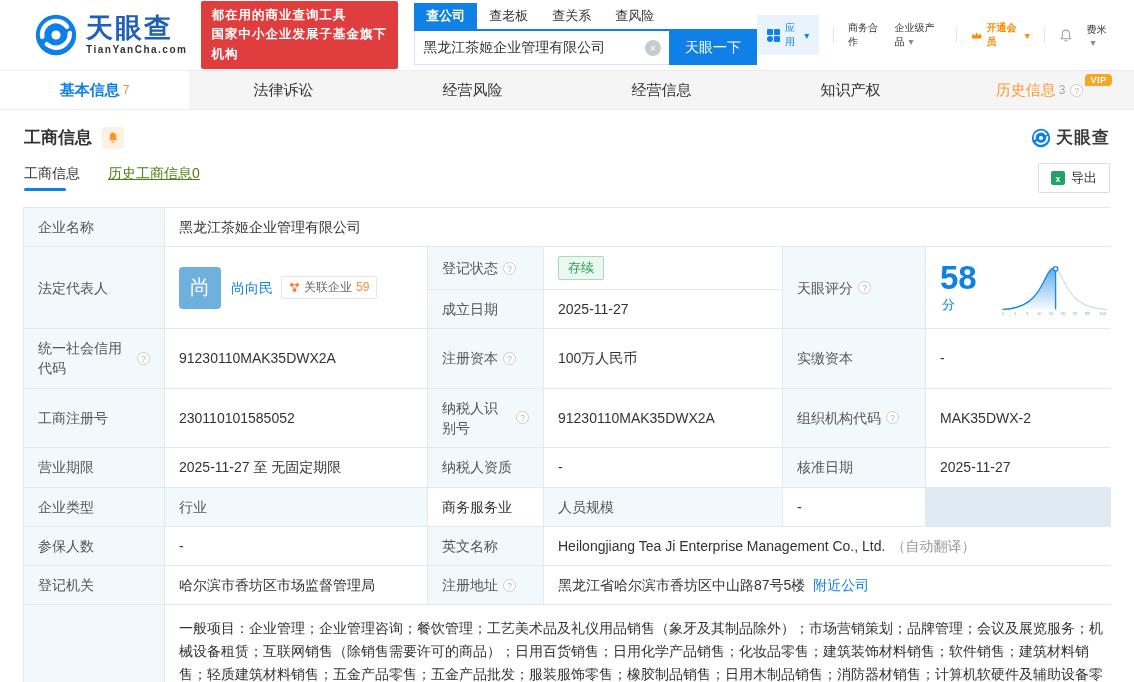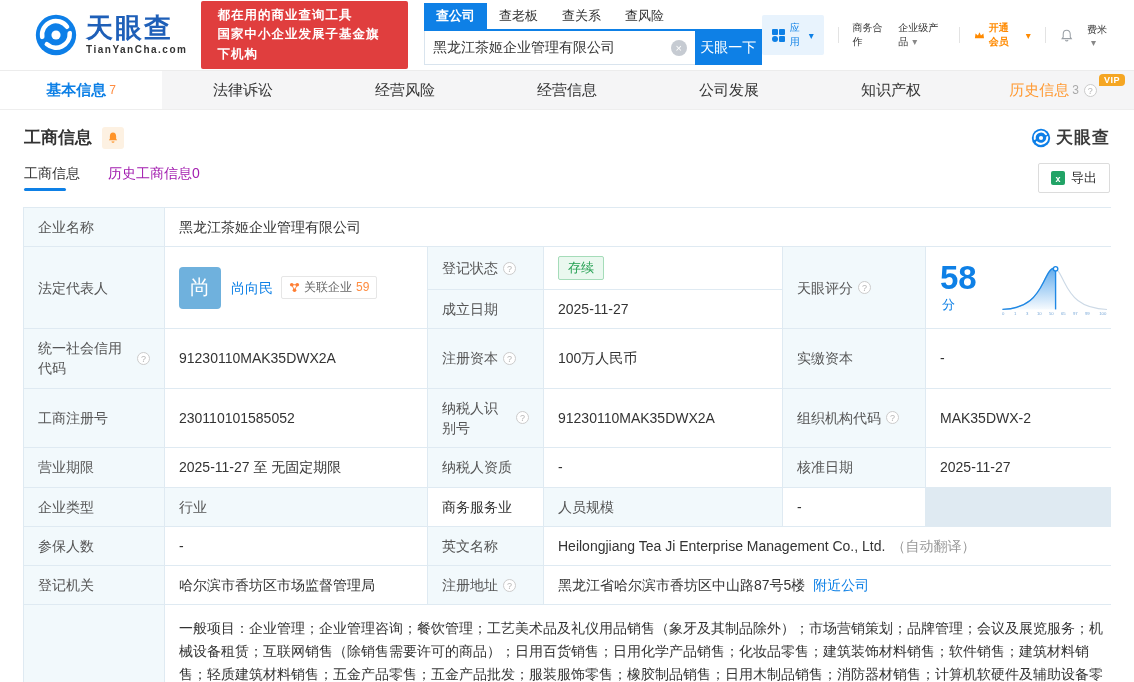--- a/index.html
+++ b/index.html
@@ -11,33 +11,33 @@
        font-family:"Liberation Sans","DejaVu Sans",sans-serif;font-size:14px;color:var(--txt);}
 
   
   .topbar{height:70px;display:flex;align-items:center;padding:0 24px 0 34px;}
   .logo{display:flex;align-items:center;gap:8px;cursor:pointer;}
   .logo-mark{width:44px;height:44px;flex:0 0 auto;}
   .logo-texts{display:flex;flex-direction:column;line-height:1;}
   .logo-title{font-size:27px;font-weight:bold;color:var(--blue-dark);letter-spacing:2px;}
   .logo-domain{font-size:10px;font-weight:bold;color:#333;letter-spacing:1.5px;margin-top:3px;}
   .banner{background:var(--red);color:#fff;font-size:12.5px;font-weight:bold;
-          padding:5px 16px;margin-left:14px;line-height:1.55;letter-spacing:1px;border-radius:2px;}
+          padding:5px 10px;margin-left:14px;line-height:1.55;letter-spacing:1px;border-radius:2px;}
   .search-block{width:392px;margin-left:16px;}
   .search-tabs{display:flex;align-items:flex-end;border-bottom:2px solid var(--blue);height:26px;}
   .search-tab{font-size:13px;color:#333;padding:4px 12px;cursor:pointer;}
   .search-tab.active{background:var(--blue);color:#fff;font-weight:bold;}
   .search-row{display:flex;height:34px;}
   .search-input-wrap{flex:1;display:flex;align-items:center;border:1px solid #d9e4ee;border-top:none;border-right:none;padding:0 8px;}
   .search-input{flex:1;border:none;outline:none;font-size:14px;color:#333;background:transparent;
                 font-family:"Liberation Sans","DejaVu Sans",sans-serif;}
   .clear-btn{width:16px;height:16px;border-radius:50%;background:#c6cbd2;color:#fff;font-size:11px;
              line-height:16px;text-align:center;cursor:pointer;flex:0 0 auto;}
   .clear-btn::after{content:"×";}
-  .search-btn{width:67px;background:var(--blue);color:#fff;border:none;font-size:14px;cursor:pointer;
+  .search-btn{width:88px;background:var(--blue);color:#fff;border:none;font-size:14px;cursor:pointer;
               font-family:inherit;}
   .top-right{margin-left:auto;display:flex;align-items:center;gap:14px;font-size:10px;color:#333;}
   .apps-pill{display:flex;align-items:center;gap:5px;background:#e8f3fd;color:var(--blue);
              padding:6px 10px;border-radius:2px;cursor:pointer;}
   .grid-icon{width:13px;height:13px;display:grid;grid-template-columns:6px 6px;grid-template-rows:6px 6px;gap:1px;}
   .grid-icon i{background:var(--blue);border-radius:1px;}
   .grid-icon i:nth-child(3){border-radius:50%;}
   .caret::after{content:"▾";font-size:10px;color:#888;margin-left:4px;}
   .apps-pill .caret::after{color:var(--blue);}
   .vip-link{color:#ff8a00;font-weight:bold;display:flex;align-items:center;gap:4px;cursor:pointer;}
@@ -66,21 +66,21 @@
   .monitor-chip{width:22px;height:22px;border-radius:3px;background:#fdf1e2;display:flex;align-items:center;
                 justify-content:center;margin-left:10px;cursor:pointer;}
   .watermark{margin-left:auto;display:flex;align-items:center;gap:5px;}
   .watermark .logo-mark{width:20px;height:20px;}
   .watermark-text{font-size:17px;font-weight:bold;color:#3a3a3a;letter-spacing:1px;}
   .subtab-row{display:flex;align-items:center;padding:14px 24px 12px 24px;}
   .subtab{margin-right:28px;font-size:14px;cursor:pointer;padding-bottom:8px;position:relative;}
   .subtab.active{color:#333;}
   .subtab.active::after{content:"";position:absolute;left:0;right:14px;bottom:0;height:3px;
                         background:var(--blue);border-radius:2px;}
-  .subtab.dim{color:#a21caf;}
+  .subtab.dim{color:#4d7c0f;text-decoration:underline;}
   .export-btn{margin-left:auto;display:flex;align-items:center;gap:6px;border:1px solid #dcdcdc;
               background:#fff;border-radius:2px;padding:5px 12px;font-size:13px;color:#333;cursor:pointer;
               font-family:inherit;}
 
   
   .info-table{margin:2px 23px 0 23px;display:grid;
               grid-template-columns:140px 262px 115px 238px 142px 1fr;
               gap:1px;background:var(--border);border:1px solid var(--border);}
   .cell{background:#fff;padding:9px 14px;display:flex;align-items:center;min-height:38px;line-height:1.45;}
   .cell.label{background:var(--label-bg);color:var(--txt2);}
@@ -180,23 +180,20 @@
     <span class="tab-count-orange">7</span>
   </div>
   <div class="main-tab">
     <span>法律诉讼</span>
   </div>
   <div class="main-tab">
     <span>经营风险</span>
   </div>
   <div class="main-tab">
     <span>经营信息</span>
-  </div>
-  <div class="main-tab">
-    <span>公司发展</span>
   </div>
   <div class="main-tab">
     <span>知识产权</span>
   </div>
   <div class="main-tab history">
     <span class="vip-badge">VIP</span>
     <span>历史信息</span>
     <span class="tab-count-gray">3</span>
     <span class="help-icon"></span>
   </div>

